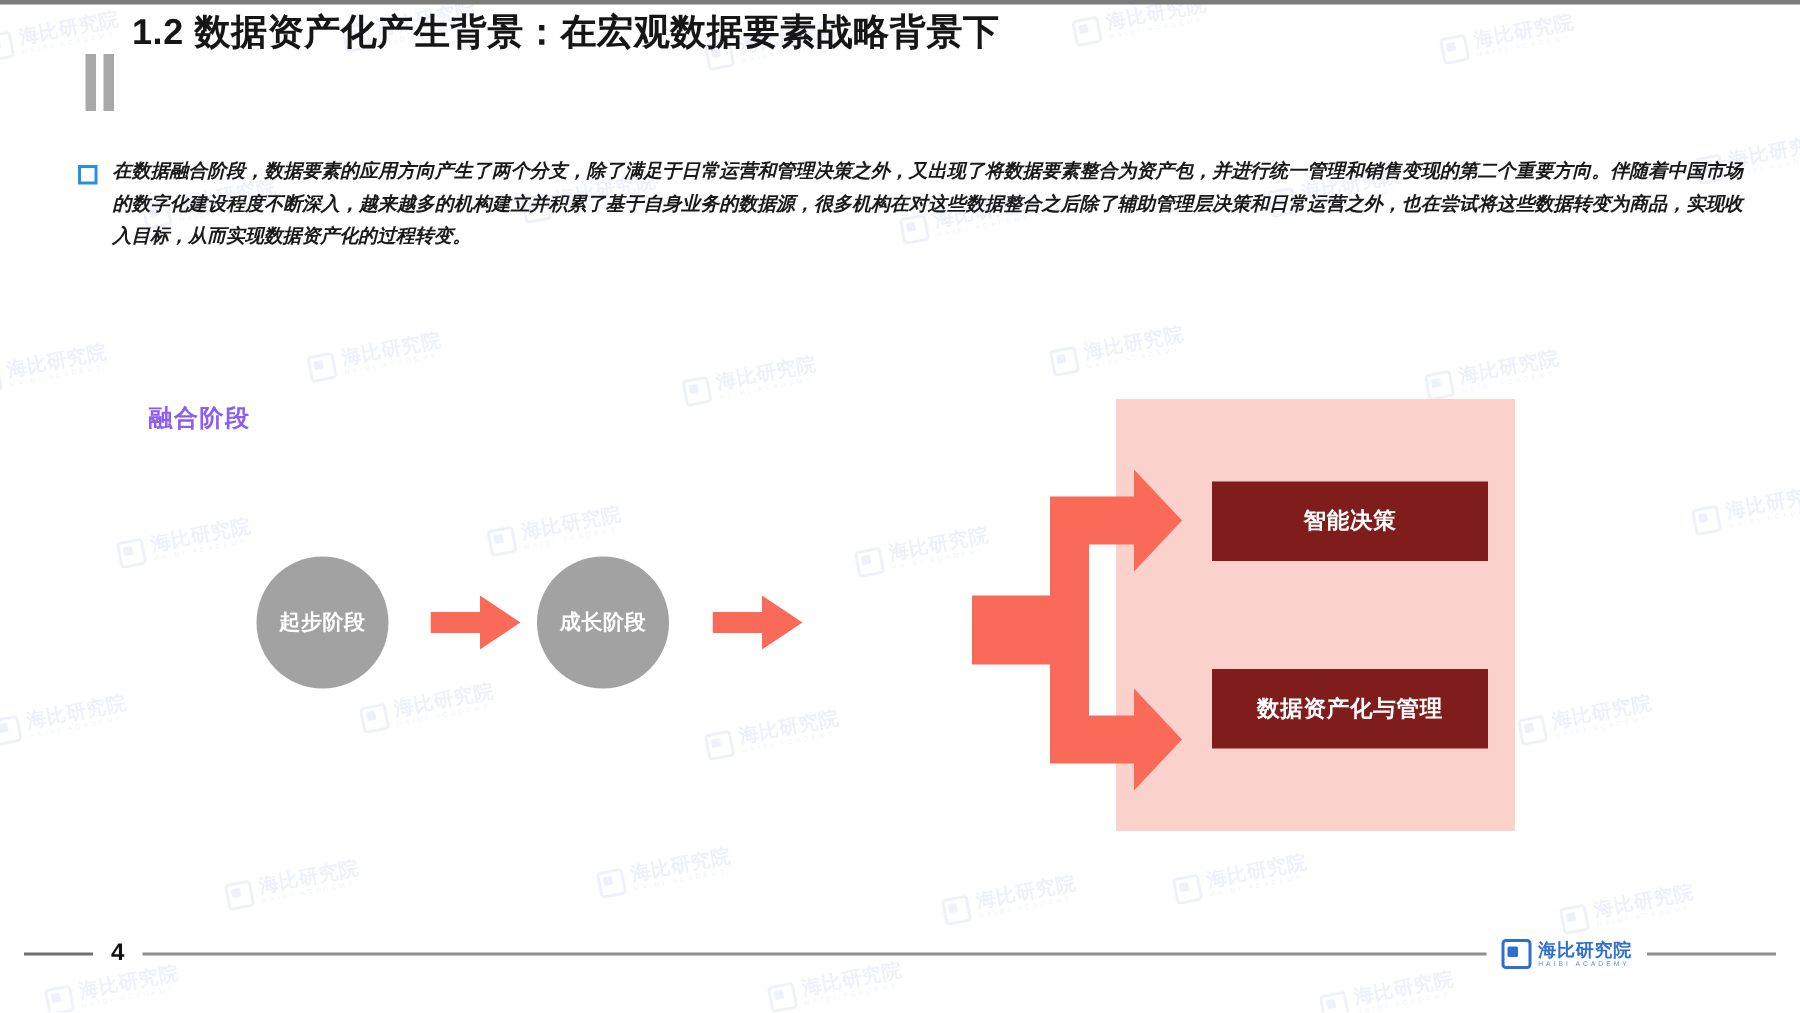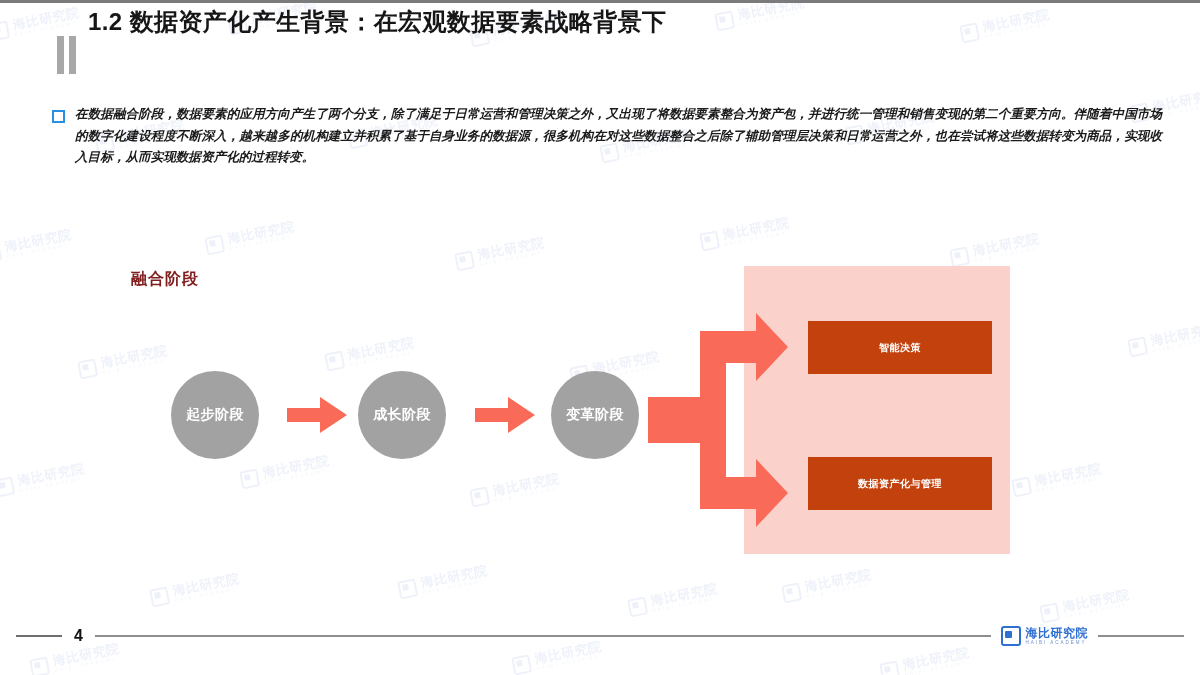--- a/index.html
+++ b/index.html
@@ -198,40 +198,39 @@
     background: #fbd1cb;
   }
   .fusion-title {
     position: absolute;
     left: 0;
     top: 14px;
     width: 266px;
     text-align: center;
     font-size: 16px;
     font-weight: bold;
-    color: #7f1d1d;
+    color: #8b5cf6;
     letter-spacing: 1px;
-    padding-left: 32px;
   }
   .blue-box {
     position: absolute;
     left: 808px;
     width: 184px;
     height: 53px;
-    background: #c2410c;
+    background: #7f1d1d;
     color: #ffffff;
-    font-size: 10px;
+    font-size: 15px;
     font-weight: bold;
     display: flex;
     align-items: center;
     justify-content: center;
     letter-spacing: 0.5px;
   }
   .bb1 { top: 66px; }
-  .bb2 { top: 202px; }
+  .bb2 { top: 191px; }
 
   
   .split-arrow {
     position: absolute;
     left: 648px;
     top: 50px;
     width: 180px;
     height: 230px;
   }
   .split-arrow svg { display: block; }
@@ -561,21 +560,20 @@
   </div>
 
 
   <div class="diagram">
 
     <div class="fusion-panel"></div>
     <div class="fusion-title">融合阶段</div>
 
     <div class="stage-circle c1">起步阶段</div>
     <div class="stage-circle c2">成长阶段</div>
-    <div class="stage-circle c3">变革阶段</div>
 
     <div class="chev chev1">
       <svg width="60" height="36" viewBox="0 0 60 36">
         <path d="M0 11 L33 11 L33 0 L60 18 L33 36 L33 25 L0 25 Z" fill="#fa6a58"></path>
       </svg>
     </div>
     <div class="chev chev2">
       <svg width="60" height="36" viewBox="0 0 60 36">
         <path d="M0 11 L33 11 L33 0 L60 18 L33 36 L33 25 L0 25 Z" fill="#fa6a58"></path>
       </svg>

